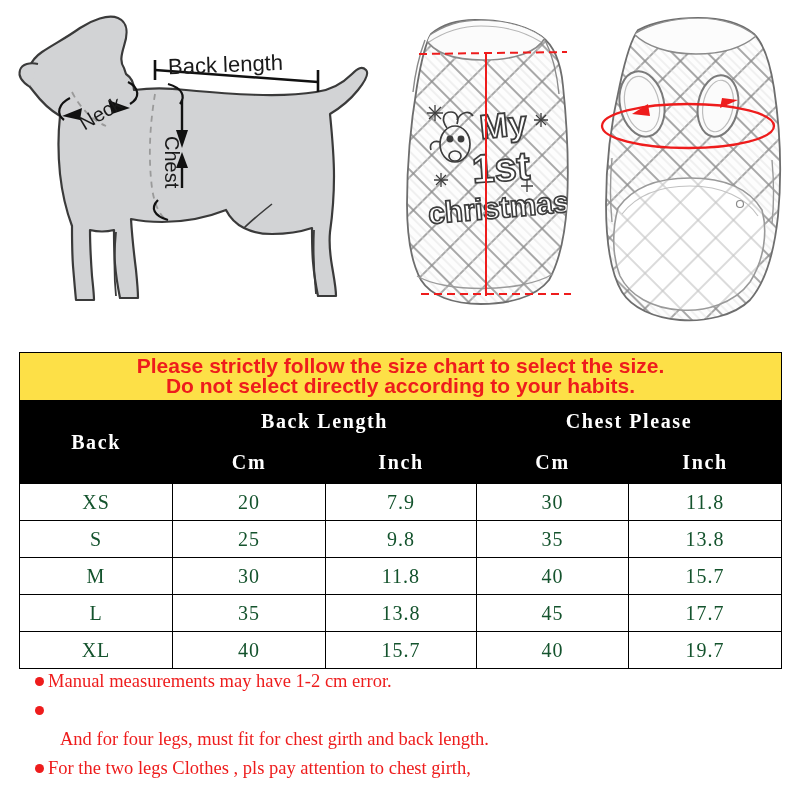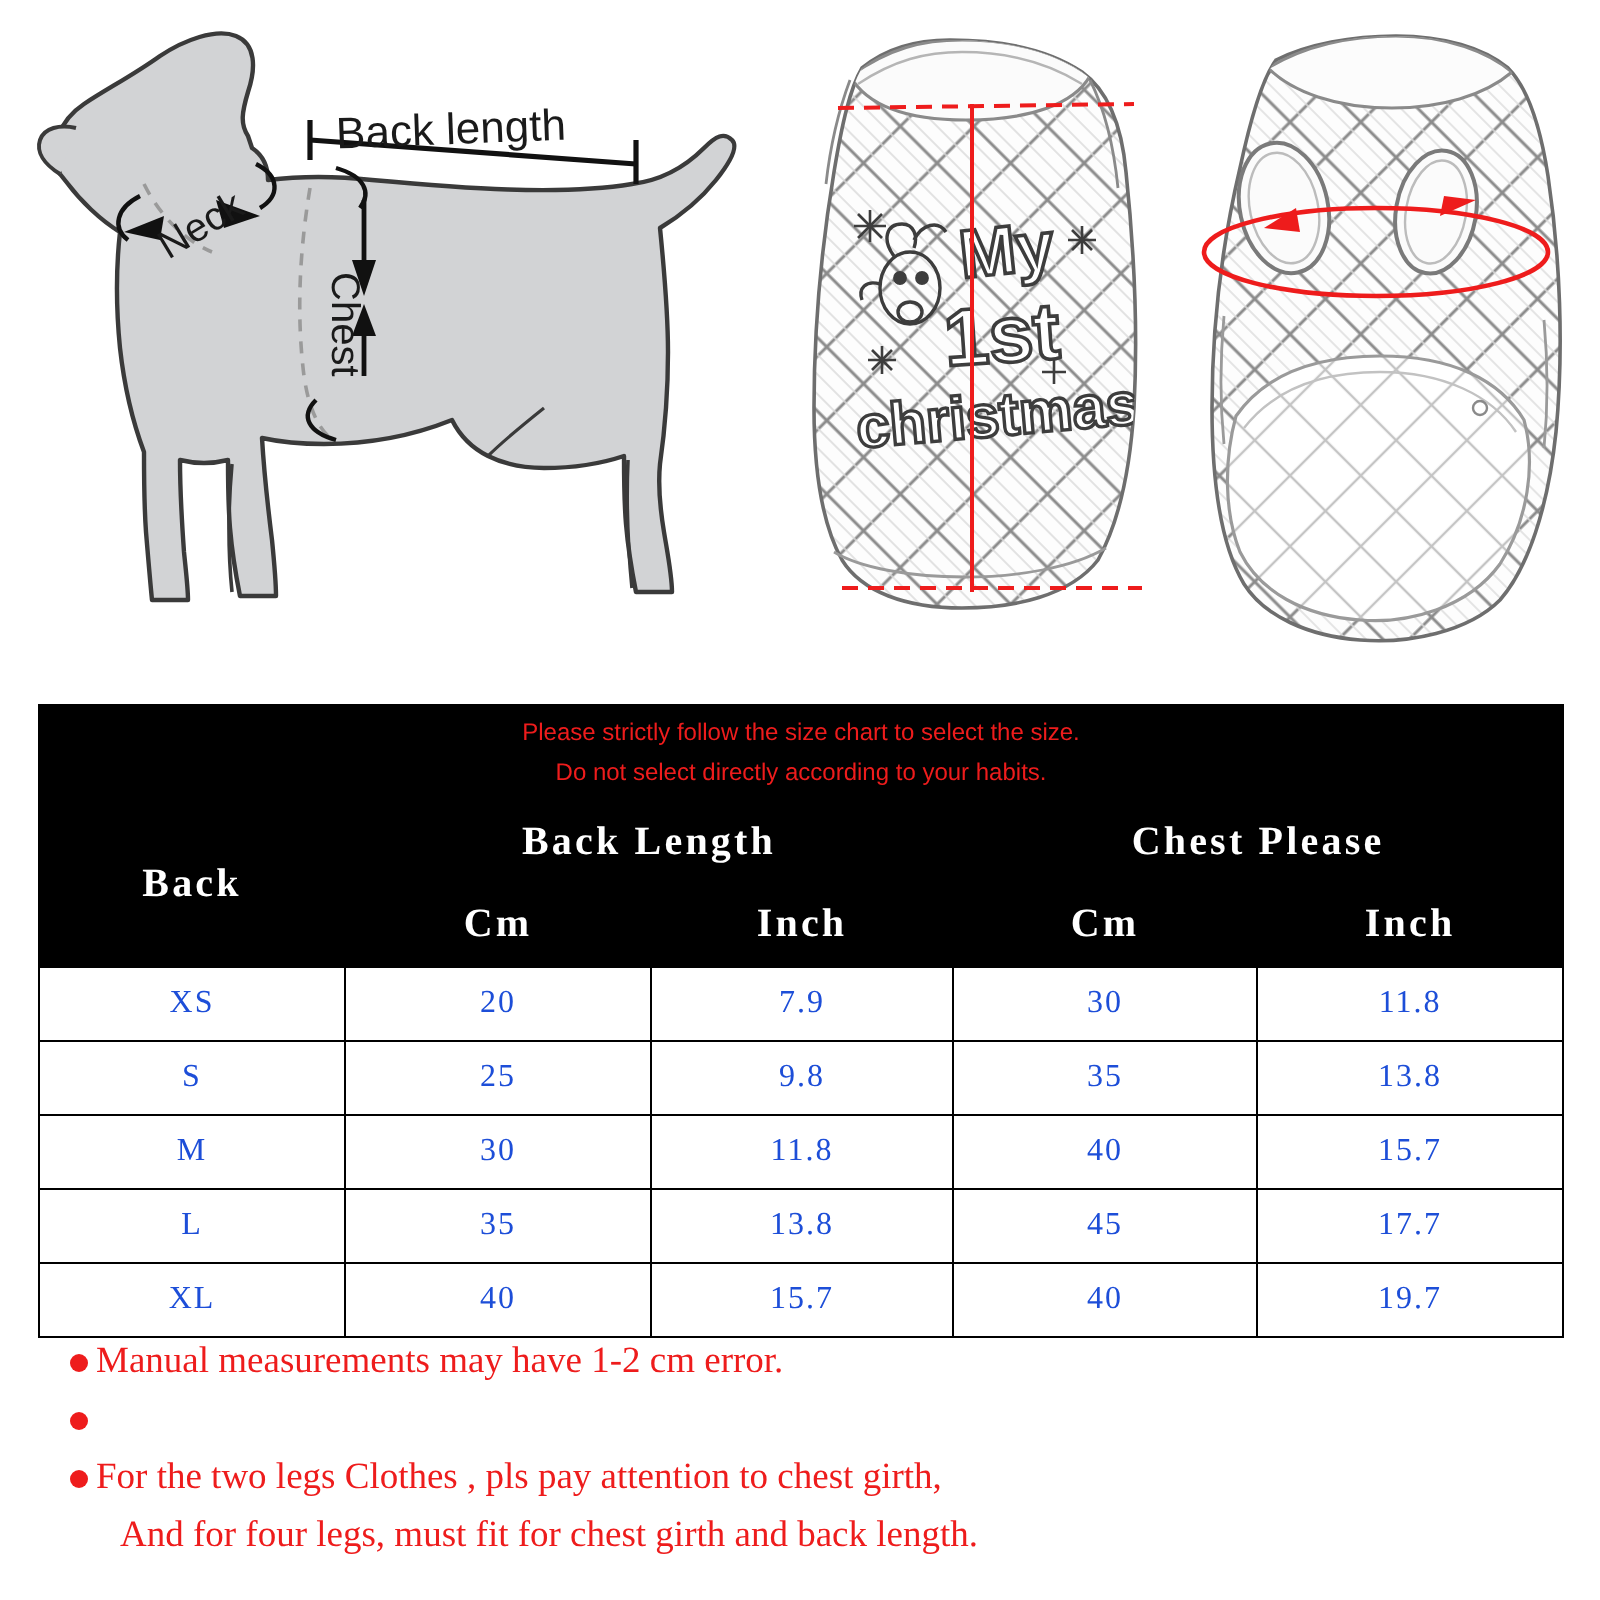--- a/index.html
+++ b/index.html
@@ -60,41 +60,41 @@
     table-layout: fixed;
     font-family: "Liberation Serif", serif;
   }
   #size-table td, #size-table th {
     border: 1px solid #000000;
     text-align: center;
     vertical-align: middle;
     padding: 0;
   }
   .notice-cell {
-    background: #000000;
+    background: #fde047;
     color: #ee1c1c;
     font-family: "Liberation Sans", sans-serif;
-    font-size: 12px;
+    font-size: 21px;
     line-height: 20px;
     padding: 3px 0 4px 0 !important;
-    font-weight: 400;
+    font-weight: 700;
   }
   .hdr {
     background: #000000;
     color: #ffffff;
     font-size: 20px;
     letter-spacing: 1.6px;
   }
   .hdr-size { height: 82px; }
   .hdr-group { height: 40px; }
   .hdr-unit  { height: 40px; }
   #size-table tbody td {
     background: #ffffff;
-    color: #1d4ed8;
-    font-size: 16px;
+    color: #14532d;
+    font-size: 20px;
     height: 36px;
     letter-spacing: 1px;
     font-family: Liberation Serif, serif;
   }
 
   
   #notes {
     position: absolute;
     left: 30px; top: 668px;
     width: 750px;
@@ -420,22 +420,22 @@
         <i></i>
       </span>
     <span class="note-text">Manual measurements may have 1-2 cm error.</span>
   </div>
   <div class="note-row">
     <span class="note-bullet">
         <i></i>
       </span>
   </div>
   <div class="note-row">
+    <span class="note-spacer"></span>
+    <span class="note-text indented">And for four legs, must fit for chest girth and back length.</span>
+  </div>
+  <div class="note-row">
     <span class="note-bullet">
         <i></i>
       </span>
     <span class="note-text">For the two legs Clothes , pls pay attention to chest girth,</span>
   </div>
-  <div class="note-row">
-    <span class="note-spacer"></span>
-    <span class="note-text indented">And for four legs, must fit for chest girth and back length.</span>
-  </div>
 </div>
 
 </body></html>

